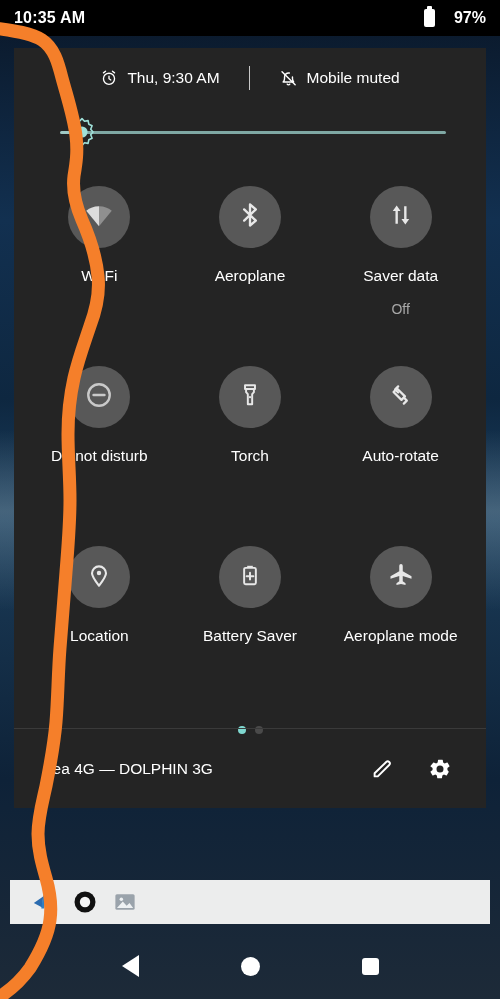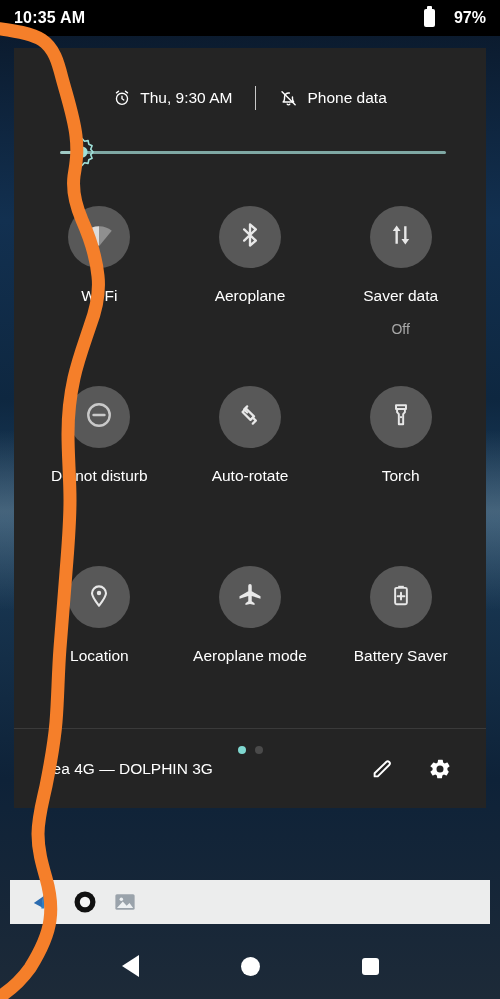--- a/index.html
+++ b/index.html
@@ -87,23 +87,22 @@
     height: 760px;
     background: #242424;
     z-index: 4;
   }
 
   .shade-header {
     height: 54px;
     display: flex;
     align-items: center;
     justify-content: center;
-    gap: 10px;
+    gap: 16px;
     padding-top: 6px;
-    margin-top: 20px;
   }
   .hdr-item {
     display: flex;
     align-items: center;
     gap: 9px;
   }
   .hdr-text {
     color: #ffffff;
     font-size: 15.5px;
   }
@@ -320,21 +319,21 @@
 
       <div class="hdr-item">
         <span>
           <svg class="ico" width="19" height="19" viewBox="0 0 24 24" fill="none" stroke="#ffffff" stroke-width="1.8">
             <path d="M17.5 16.5H5.2c1.3-1.3 1.8-2.6 1.8-4.4V10a5 5 0 0 1 6-4.9" stroke-linecap="round" stroke-linejoin="round"></path>
             <path d="M17 10v2.1c0 1.6.4 2.9 1.5 4.2" stroke-linecap="round"></path>
             <path d="M10.4 19.2a1.9 1.9 0 0 0 3.2 0" stroke-linecap="round"></path>
             <path d="M3.8 3.6 20.4 20" stroke-linecap="round"></path>
           </svg>
         </span>
-        <span class="hdr-text">Phone data</span>
+        <span class="hdr-text">Mobile muted</span>
       </div>
     </div>
 
     <div class="brightness">
       <div class="bright-track"></div>
       <div class="bright-track-left"></div>
       <span class="bright-thumb">
         <svg width="30" height="30" viewBox="0 0 30 30">
           <path d="M15 1.6l2.5 2.6 3.6-.6.7 3.6 3.3 1.6-1.4 3.4 2.3 2.8-2.3 2.8 1.4 3.4-3.3 1.6-.7 3.6-3.6-.6L15 28.4l-2.5-2.6-3.6.6-.7-3.6-3.3-1.6 1.4-3.4L4 15l2.3-2.8-1.4-3.4 3.3-1.6.7-3.6 3.6.6z" fill="none" stroke="#9fe0d8" stroke-width="1.6" stroke-linejoin="round"></path>
           <circle cx="15" cy="15" r="5.6" fill="#9fe0d8"></circle>
@@ -388,77 +387,77 @@
               <path d="M7.6 12h8.8" stroke-linecap="round"></path>
             </svg>
           </span>
         </div>
         <div class="tile-label">Do not disturb</div>
       </div>
 
       <div class="tile">
         <div class="tile-circle">
           <span>
+            <svg width="26" height="26" viewBox="0 0 24 24" fill="none" stroke="#e8e8e8" stroke-width="1.8" stroke-linejoin="round">
+              <rect x="7.4" y="3" width="9.2" height="3.4"></rect>
+              <path d="M8.4 6.4h7.2v3l-1.6 1.8v9.4H10V11.2L8.4 9.4z"></path>
+              <circle cx="12" cy="14" r="1" fill="#e8e8e8" stroke="none"></circle>
+            </svg>
+          </span>
+        </div>
+        <div class="tile-label">Torch</div>
+      </div>
+
+      <div class="tile">
+        <div class="tile-circle">
+          <span>
             <svg width="28" height="28" viewBox="0 0 24 24" fill="none" stroke="#e8e8e8" stroke-width="1.9" stroke-linecap="round" stroke-linejoin="round">
               <path d="M8.6 6.4 15.4 13.2l-3 3-6.8-6.8z"></path>
               <path d="M9.6 4.6 7 7.2l2.6 2.6"></path>
               <path d="M14.4 19.4 17 16.8l-2.6-2.6"></path>
             </svg>
           </span>
         </div>
         <div class="tile-label">Auto-rotate</div>
       </div>
 
       <div class="tile">
         <div class="tile-circle">
           <span>
-            <svg width="26" height="26" viewBox="0 0 24 24" fill="none" stroke="#e8e8e8" stroke-width="1.8" stroke-linejoin="round">
-              <rect x="7.4" y="3" width="9.2" height="3.4"></rect>
-              <path d="M8.4 6.4h7.2v3l-1.6 1.8v9.4H10V11.2L8.4 9.4z"></path>
-              <circle cx="12" cy="14" r="1" fill="#e8e8e8" stroke="none"></circle>
-            </svg>
-          </span>
-        </div>
-        <div class="tile-label">Torch</div>
-      </div>
-
-      <div class="tile">
-        <div class="tile-circle">
-          <span>
             <svg width="28" height="28" viewBox="0 0 24 24" fill="none" stroke="#e8e8e8" stroke-width="1.8">
               <path d="M12 21.2c3.6-4.6 6-7.6 6-10.6a6 6 0 1 0-12 0c0 3 2.4 6 6 10.6z" stroke-linejoin="round"></path>
               <circle cx="12" cy="10.3" r="1.9" fill="#e8e8e8" stroke="none"></circle>
             </svg>
           </span>
         </div>
         <div class="tile-label">Location</div>
-      </div>
-
-      <div class="tile">
-        <div class="tile-circle">
-          <span>
-            <svg width="28" height="28" viewBox="0 0 24 24" fill="#e8e8e8">
-              <path d="M12 2.6c.9 0 1.5.8 1.5 1.8v4.4l7.5 4.3v2.1l-7.5-2.3v4.4l2.4 1.7v1.6L12 19.8l-3.9.8v-1.6l2.4-1.7v-4.4L3 15.2v-2.1l7.5-4.3V4.4c0-1 .6-1.8 1.5-1.8z"></path>
-            </svg>
-          </span>
-        </div>
-        <div class="tile-label">Aeroplane mode</div>
       </div>
 
       <div class="tile">
         <div class="tile-circle">
           <span>
             <svg width="26" height="26" viewBox="0 0 24 24" fill="none" stroke="#e8e8e8" stroke-width="1.8" stroke-linejoin="round">
               <path d="M9.4 4.4h5.2"></path>
               <rect x="6.6" y="5.4" width="10.8" height="15.2" rx="1.4"></rect>
               <path d="M12 10v6.2M8.9 13.1h6.2" stroke-linecap="round"></path>
             </svg>
           </span>
         </div>
         <div class="tile-label">Battery Saver</div>
+      </div>
+
+      <div class="tile">
+        <div class="tile-circle">
+          <span>
+            <svg width="28" height="28" viewBox="0 0 24 24" fill="#e8e8e8">
+              <path d="M12 2.6c.9 0 1.5.8 1.5 1.8v4.4l7.5 4.3v2.1l-7.5-2.3v4.4l2.4 1.7v1.6L12 19.8l-3.9.8v-1.6l2.4-1.7v-4.4L3 15.2v-2.1l7.5-4.3V4.4c0-1 .6-1.8 1.5-1.8z"></path>
+            </svg>
+          </span>
+        </div>
+        <div class="tile-label">Aeroplane mode</div>
       </div>
     </div>
 
     <div class="page-dots">
       <span class="dot active"></span>
       <span class="dot"></span>
     </div>
 
     <div class="shade-footer">
       <span class="carrier">dea 4G — DOLPHIN 3G</span>

